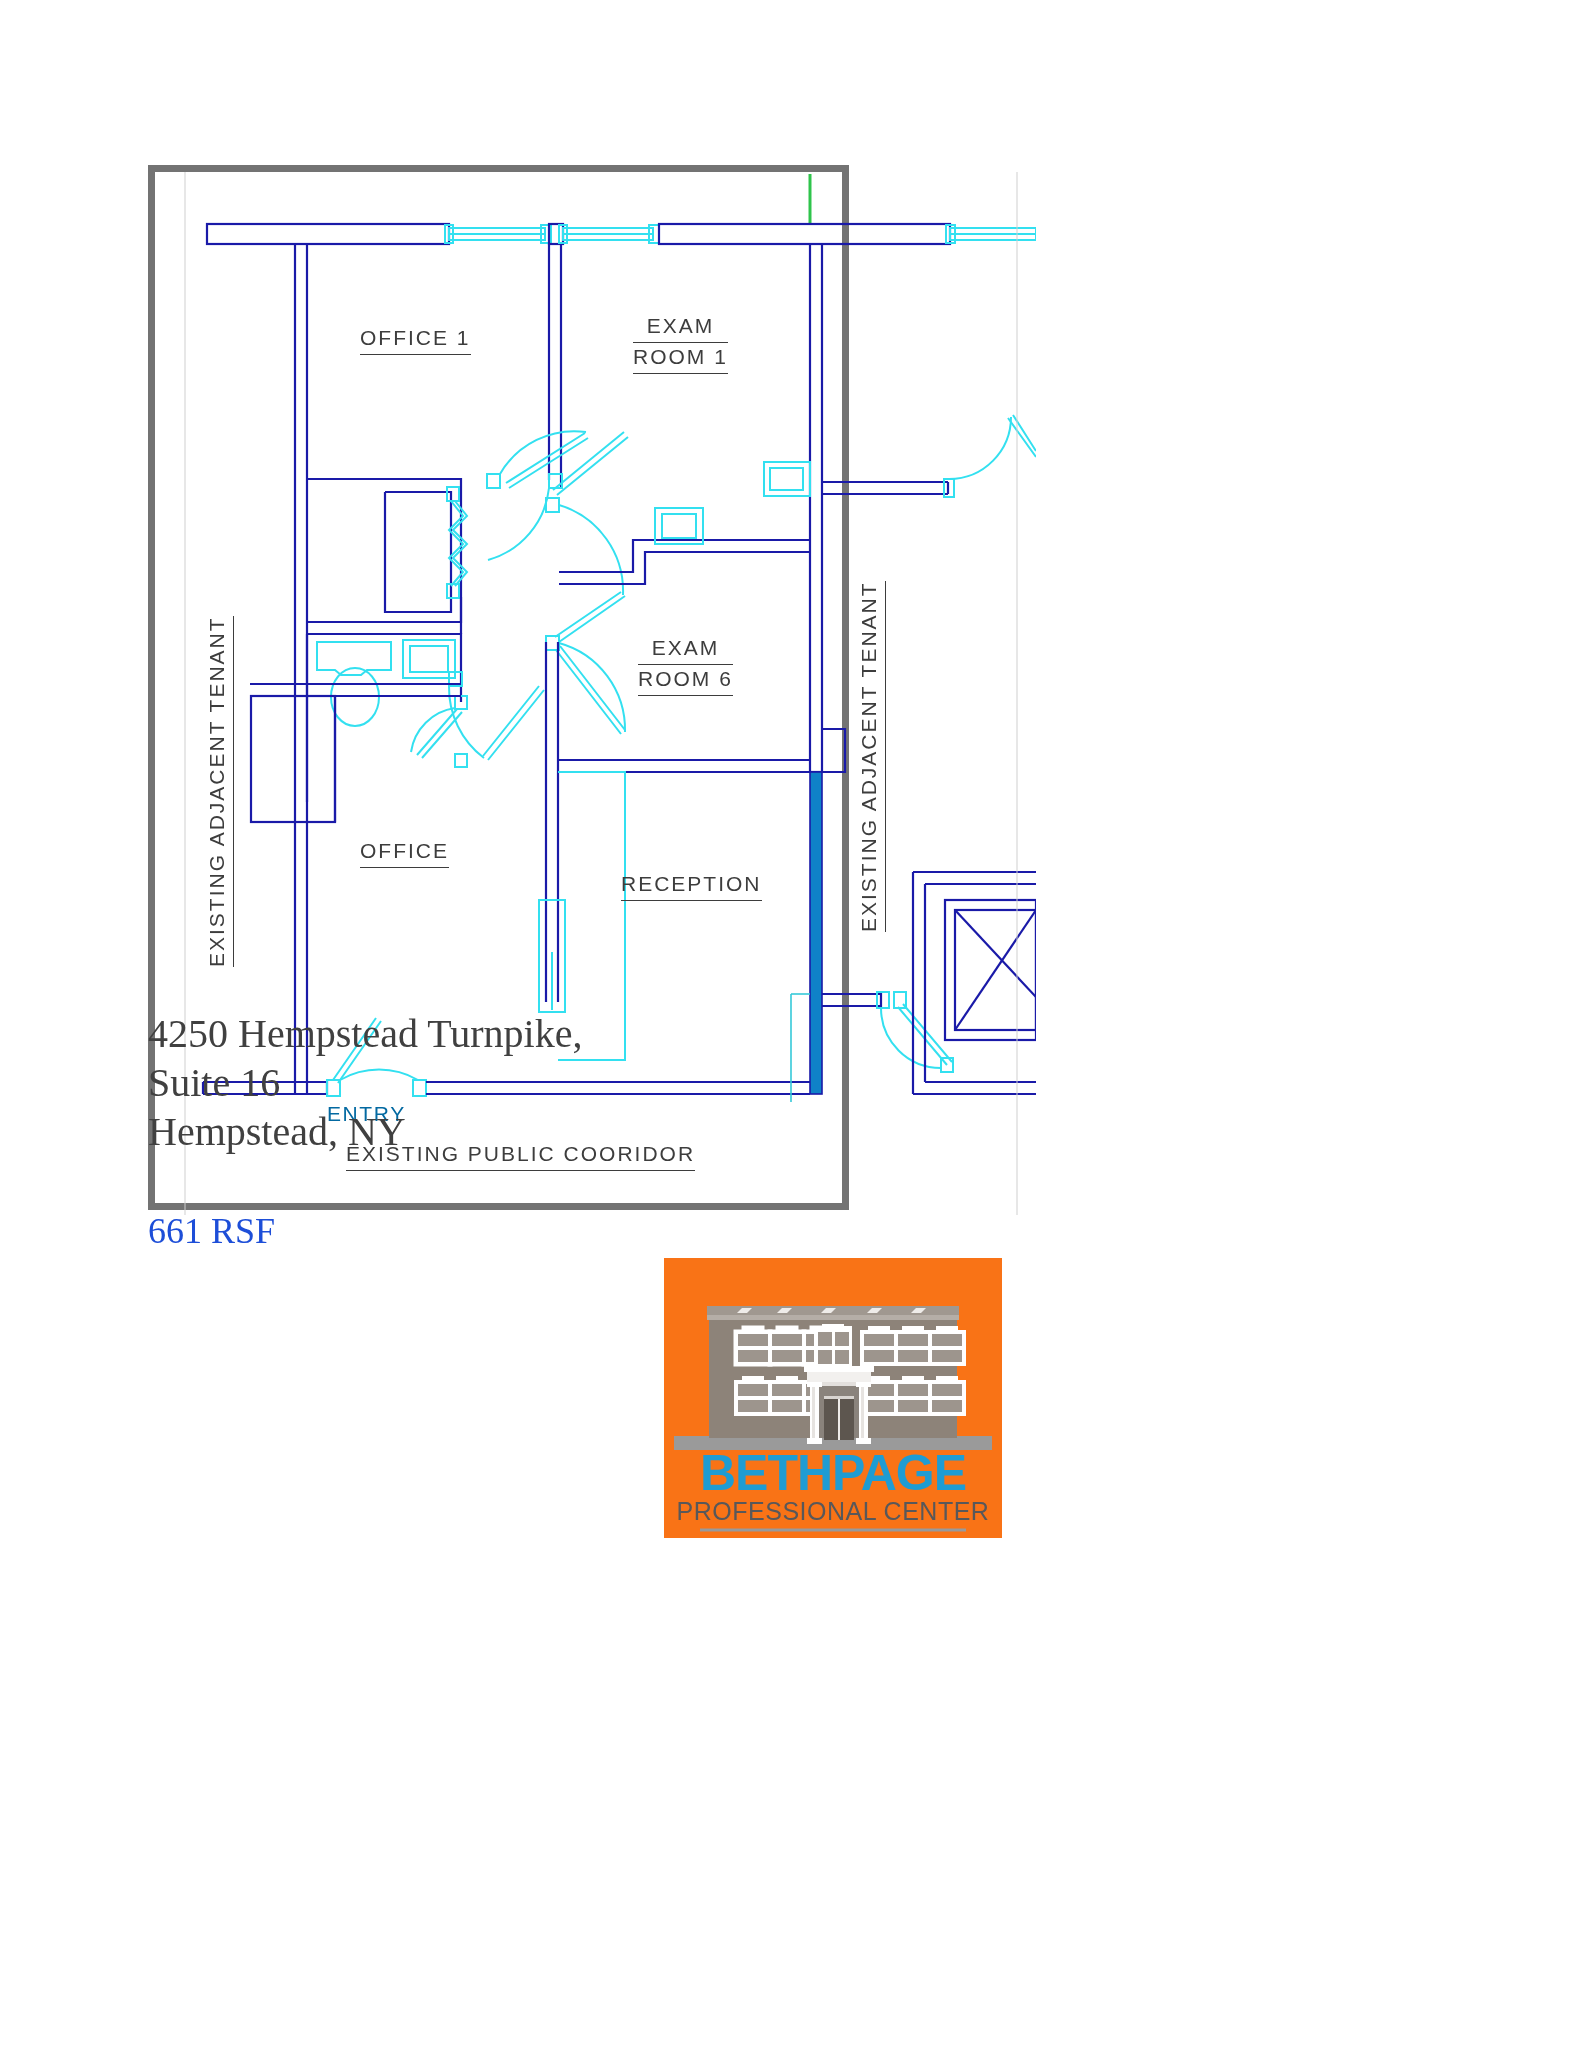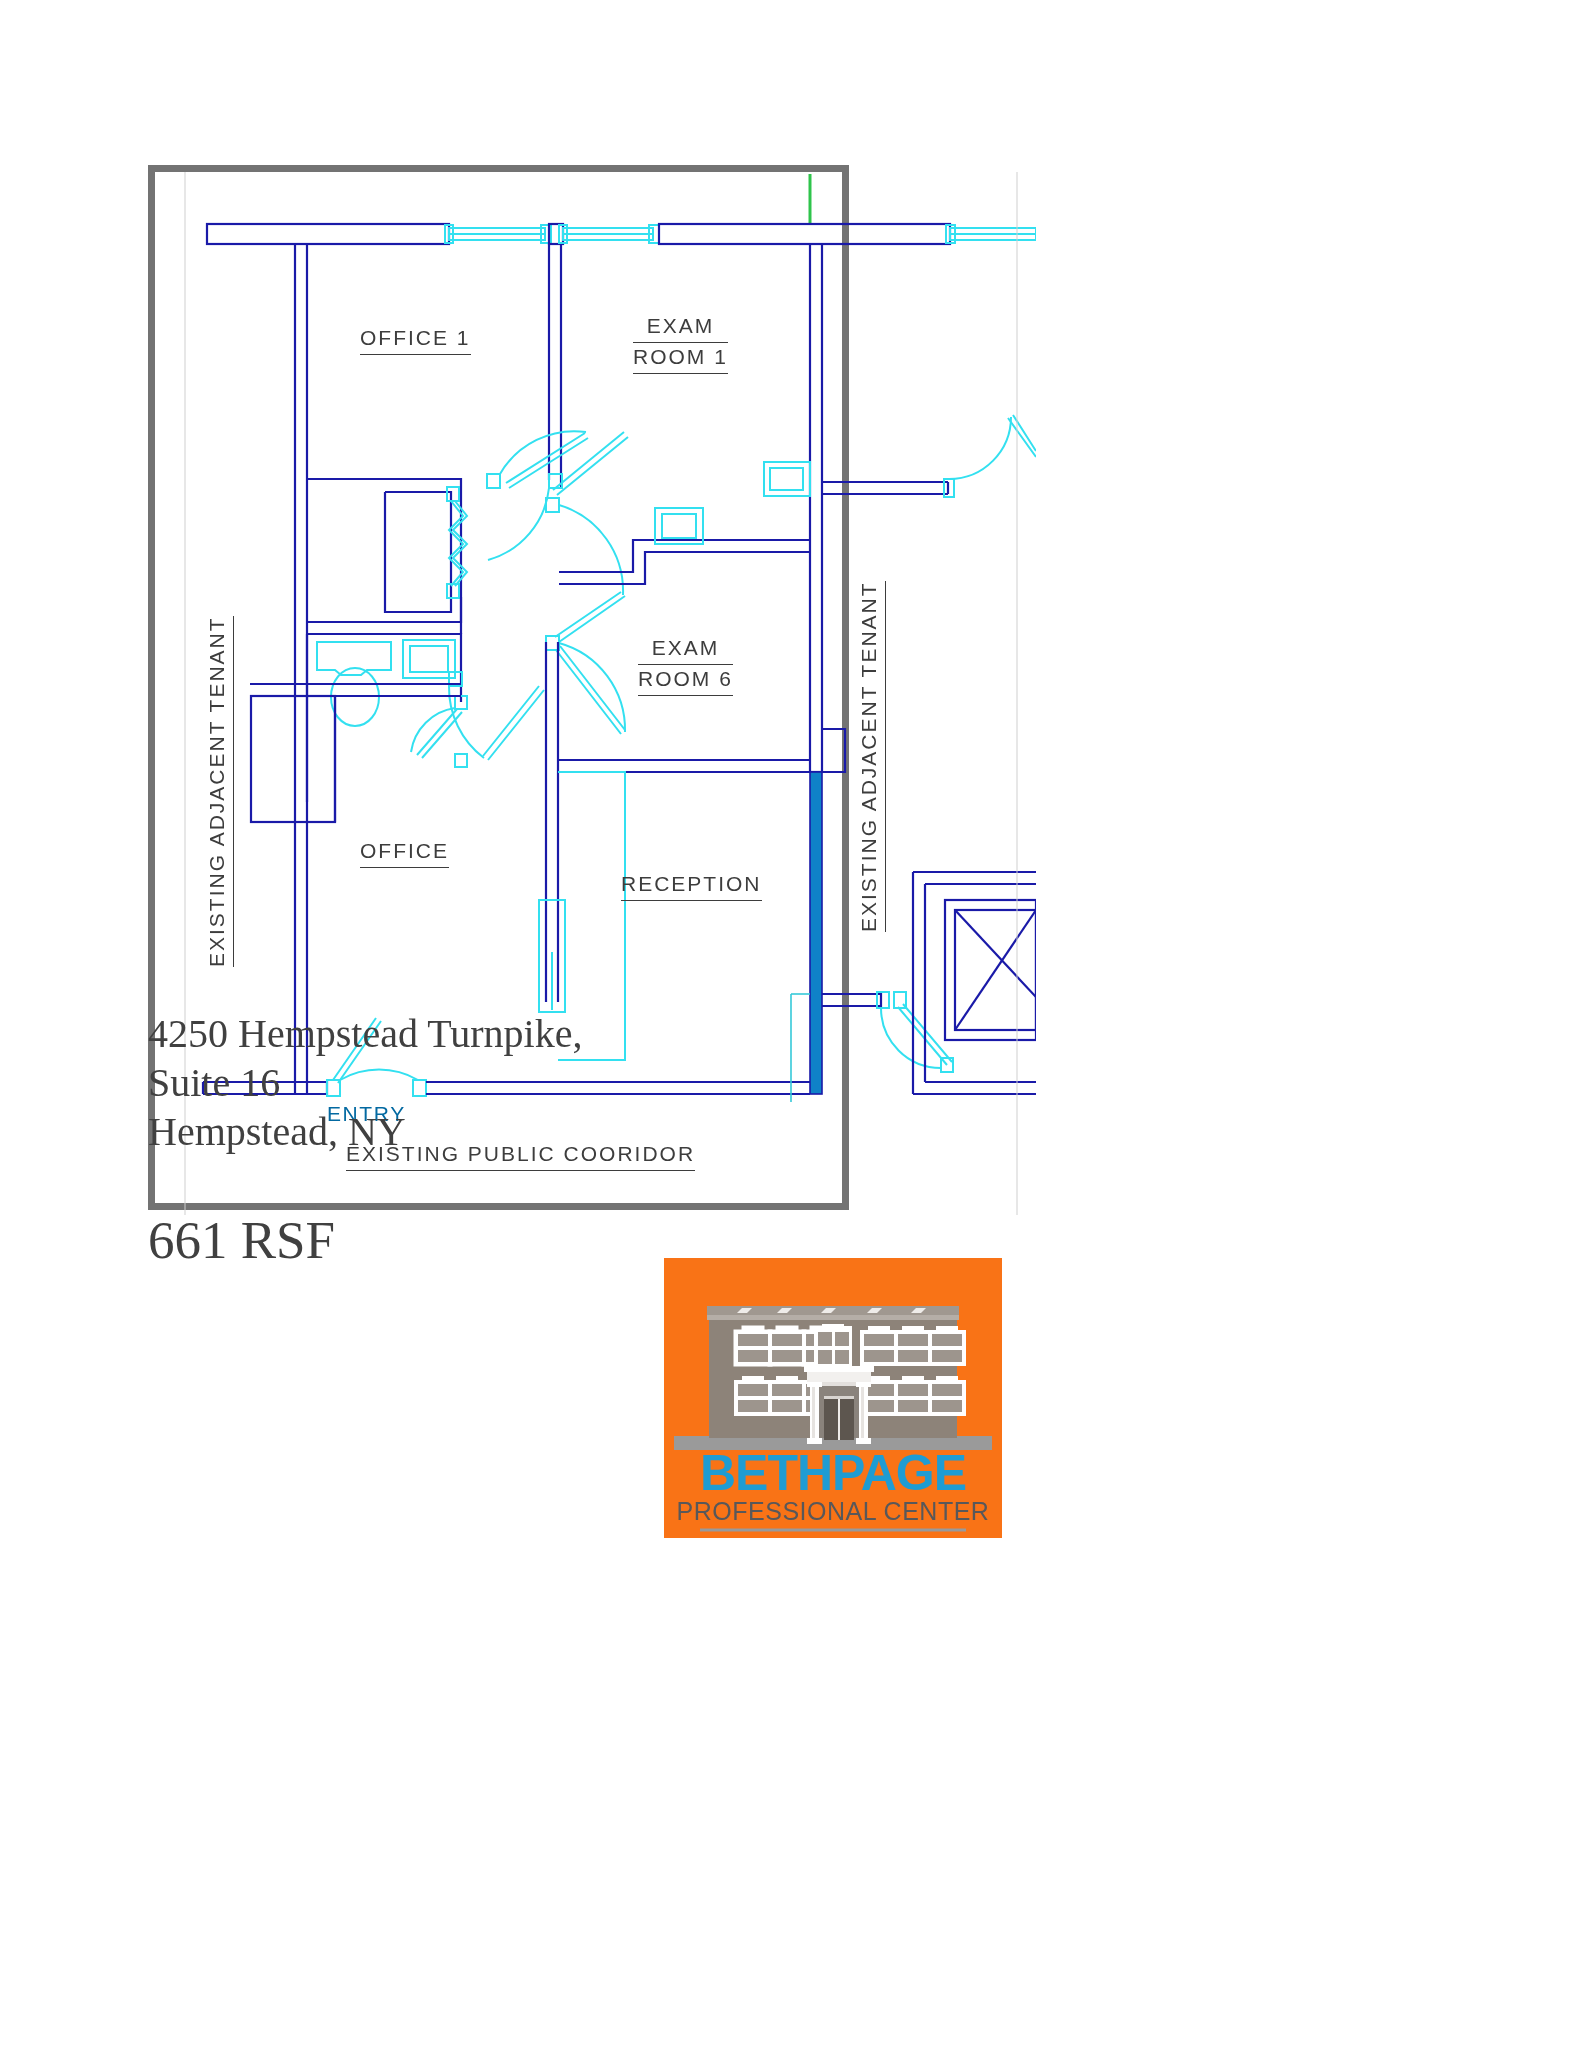--- a/index.html
+++ b/index.html
@@ -22,21 +22,21 @@
   .cad-label.two-line span{display:block;}
   .cad-label.cyan{color:#0369a1;}
   .cad-label.cyan span{border-bottom:none;}
   .cad-label.vert{transform-origin:0 0;}
   #address-block{
     position:absolute;left:148px;top:1010px;
     font-family:"Liberation Serif",serif;font-size:40px;color:#404040;line-height:1.22;
   }
   #rsf-block{
     position:absolute;left:148px;top:1210px;
-    font-family:"Liberation Serif",serif;font-size:53px;color:#404040;
+    font-family:"Liberation Serif",serif;font-size:36px;color:#1d4ed8;
   }
 
   
   #logo{position:absolute;left:664px;top:1258px;width:338px;height:280px;background:#f97316;}
   #logo svg{display:block;}
 </style>
 </head>
 <body>
 
 <div id="page">

